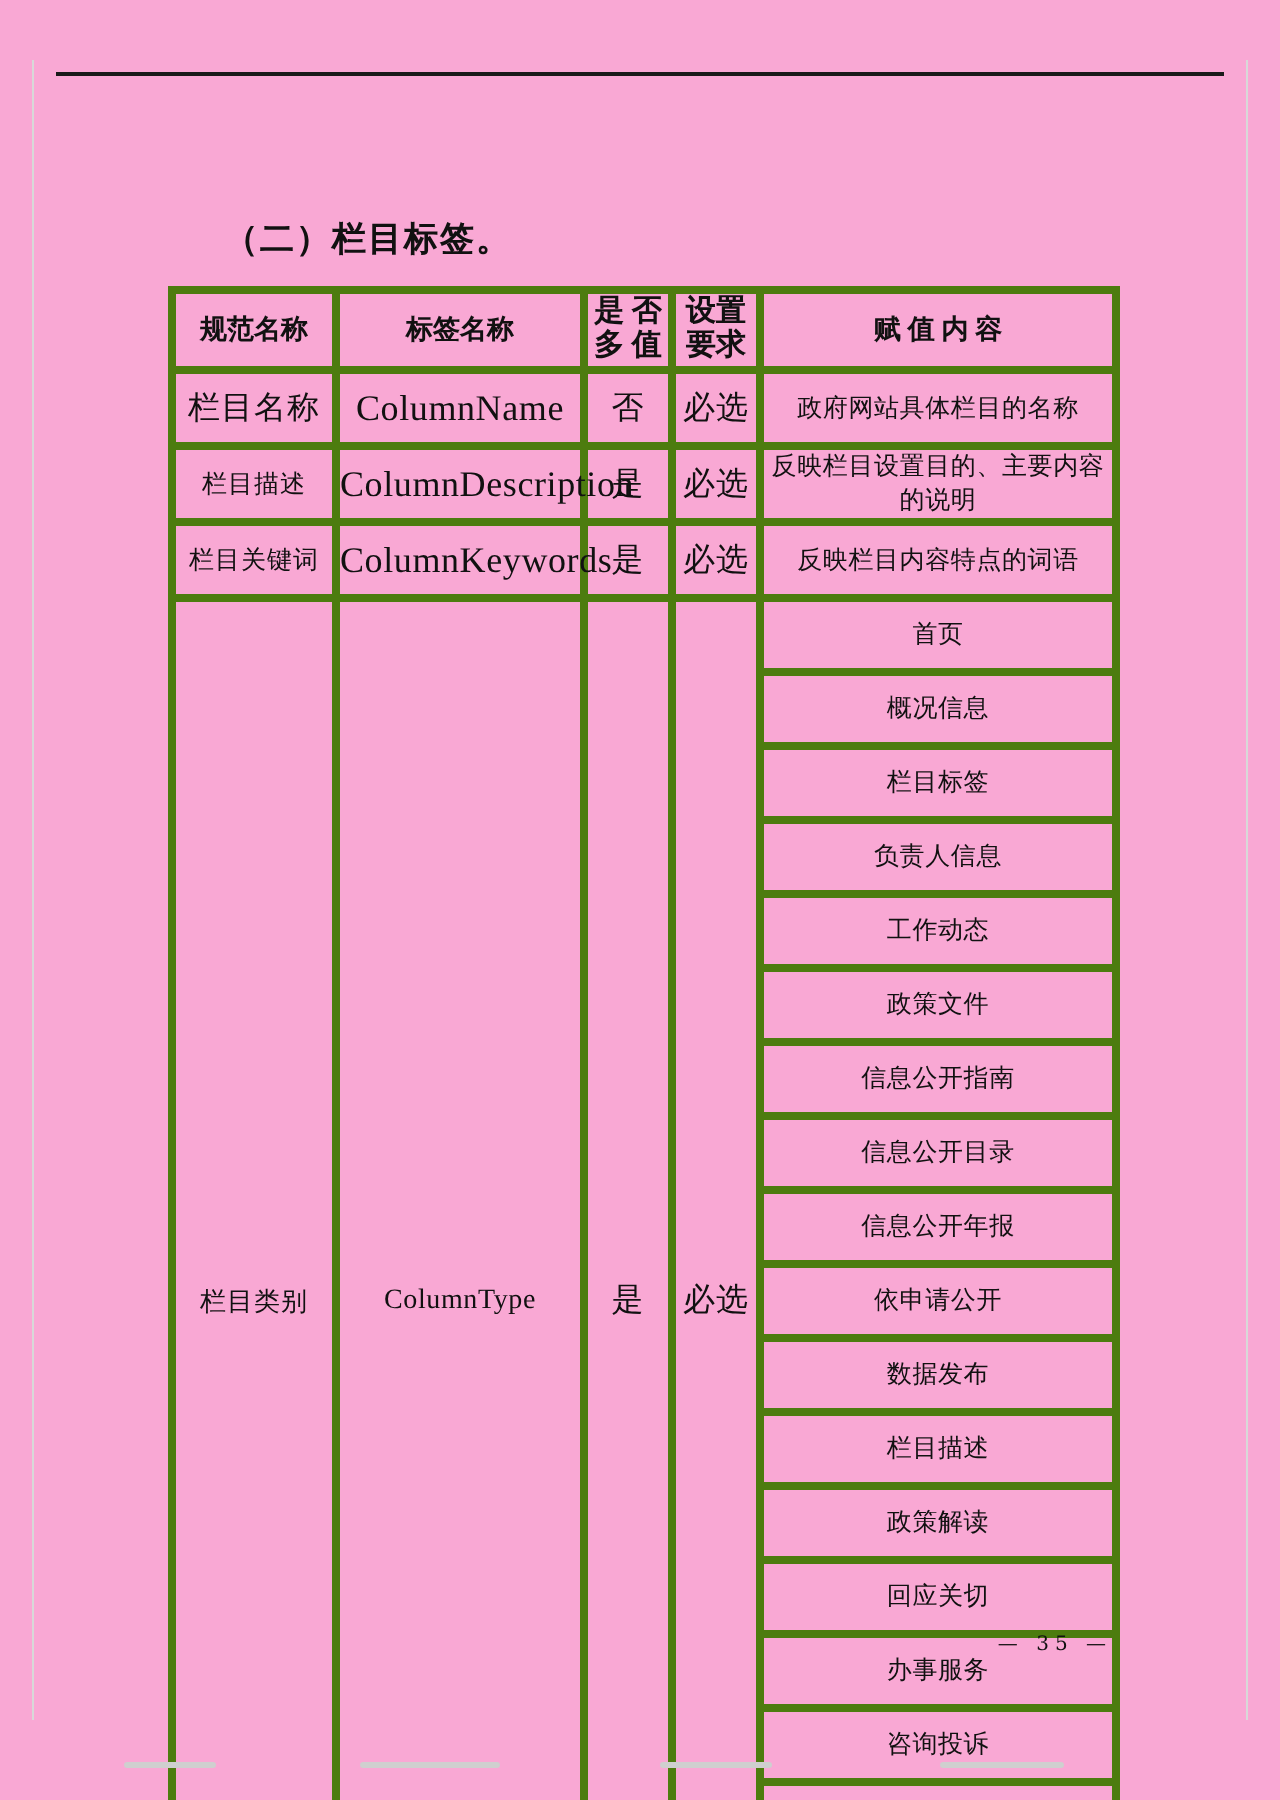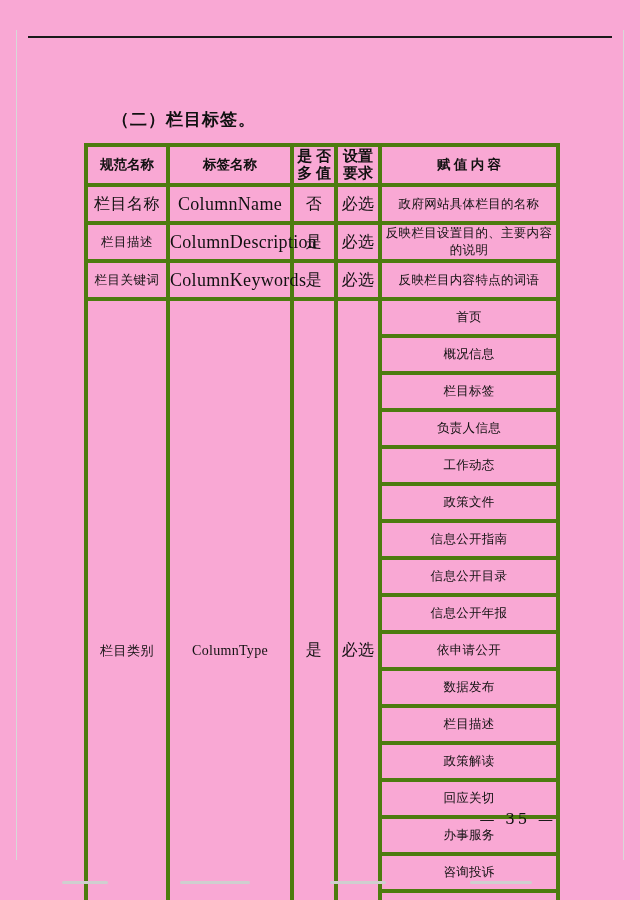--- a/index.html
+++ b/index.html
@@ -122,21 +122,21 @@
   }
   td.dots {
     letter-spacing: 2px;
     font-size: 12px;
   }
 
   .page-number {
     position: absolute;
     right: 84px;
     bottom: 72px;
-    font-size: 15px;
+    font-size: 10px;
     color: #111;
     font-family: "DejaVu Serif", serif;
     letter-spacing: 3px;
     white-space: nowrap;
   }
 
   
   .smudge {
     position: absolute;
     bottom: 16px;

